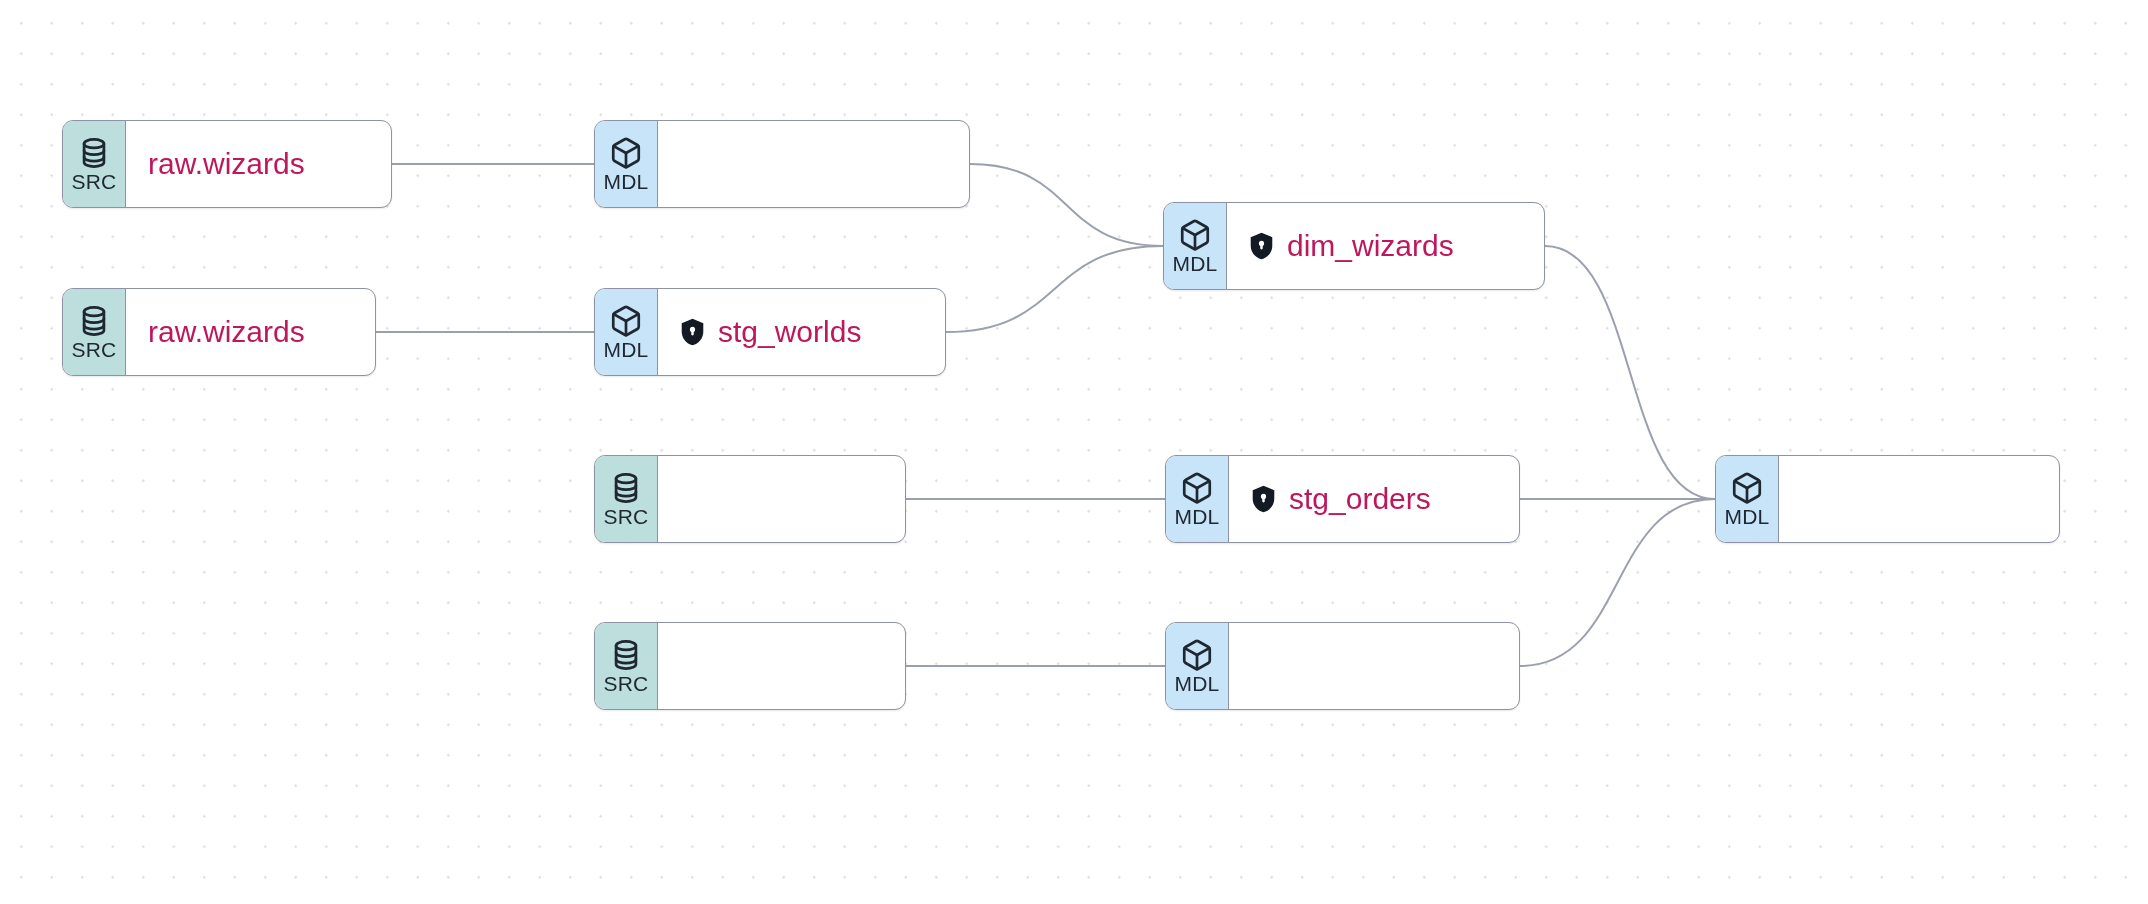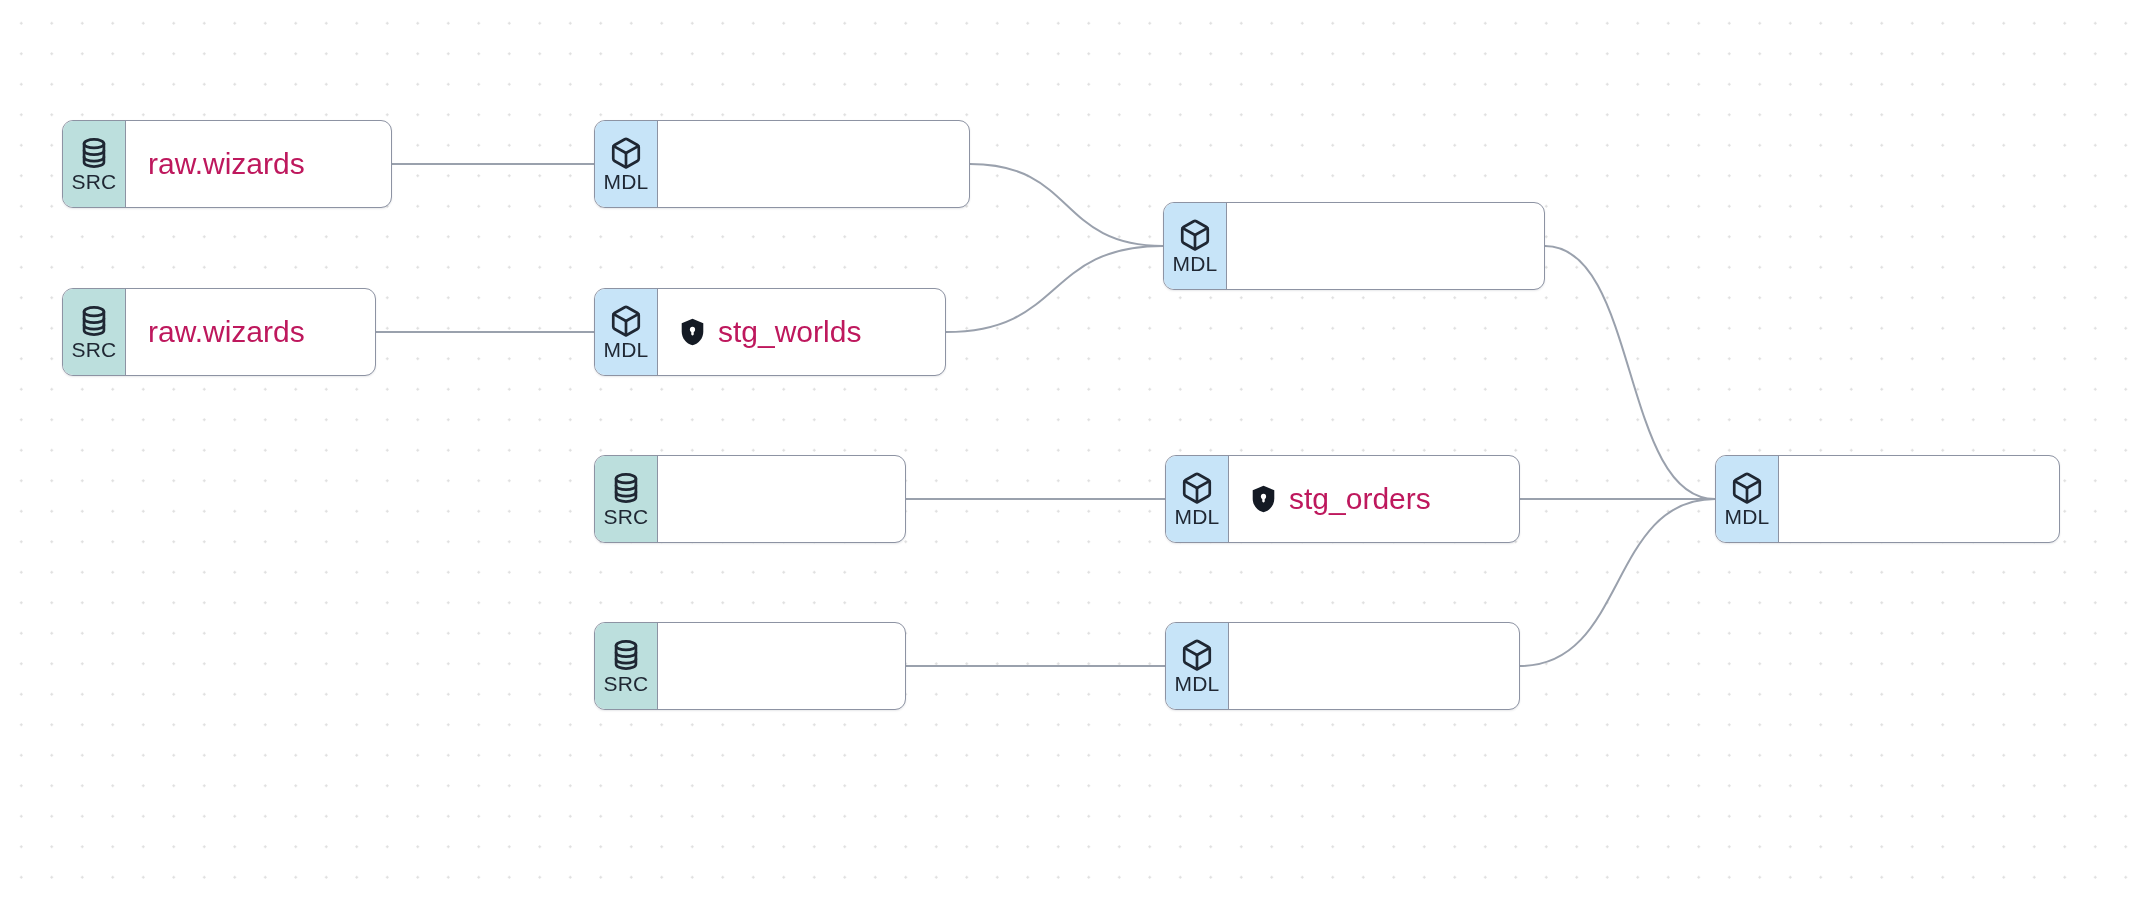--- a/index.html
+++ b/index.html
@@ -165,20 +165,28 @@
     </div>
     <div class="node mdl" style="left: 1163px; top: 202px; width: 382px; height: 88px;">
       <div class="badge">
         <span class="badge-ico"><svg width="34" height="34" viewBox="0 0 24 24" fill="none" stroke="#1f2733" stroke-width="1.9" stroke-linecap="round" stroke-linejoin="round">
             <path d="M21 16.1V7.9a1.8 1.8 0 0 0-.93-1.57l-7.2-4.05a1.76 1.76 0 0 0-1.74 0L3.93 6.33A1.8 1.8 0 0 0 3 7.9v8.2a1.8 1.8 0 0 0 .93 1.57l7.2 4.05c.54.3 1.2.3 1.74 0l7.2-4.05A1.8 1.8 0 0 0 21 16.1z"></path>
             <path d="M3.3 7.1 12 12l8.7-4.9"></path>
             <path d="M12 22V12"></path>
           </svg></span>
         <span class="badge-txt">MDL</span>
       </div>
+      <div class="body">
+        <span class="lock"><svg width="25" height="28" viewBox="0 0 24 27" fill="#141a24">
+            <path d="M12 .7 1.6 5v8.2c0 6.1 4.3 11.6 10.4 13.1 6.1-1.5 10.4-7 10.4-13.1V5L12 .7z"></path>
+            <circle cx="12" cy="11" r="2.5" fill="#ffffff"></circle>
+            <rect x="10.8" y="11.6" width="2.4" height="5.2" rx="1.1" fill="#ffffff"></rect>
+          </svg></span>
+        <span class="label">dim_wizards</span>
+      </div>
     </div>
     <div class="node mdl" style="left: 1715px; top: 455px; width: 345px; height: 88px;">
       <div class="badge">
         <span class="badge-ico"><svg width="34" height="34" viewBox="0 0 24 24" fill="none" stroke="#1f2733" stroke-width="1.9" stroke-linecap="round" stroke-linejoin="round">
             <path d="M21 16.1V7.9a1.8 1.8 0 0 0-.93-1.57l-7.2-4.05a1.76 1.76 0 0 0-1.74 0L3.93 6.33A1.8 1.8 0 0 0 3 7.9v8.2a1.8 1.8 0 0 0 .93 1.57l7.2 4.05c.54.3 1.2.3 1.74 0l7.2-4.05A1.8 1.8 0 0 0 21 16.1z"></path>
             <path d="M3.3 7.1 12 12l8.7-4.9"></path>
             <path d="M12 22V12"></path>
           </svg></span>
         <span class="badge-txt">MDL</span>
       </div>

